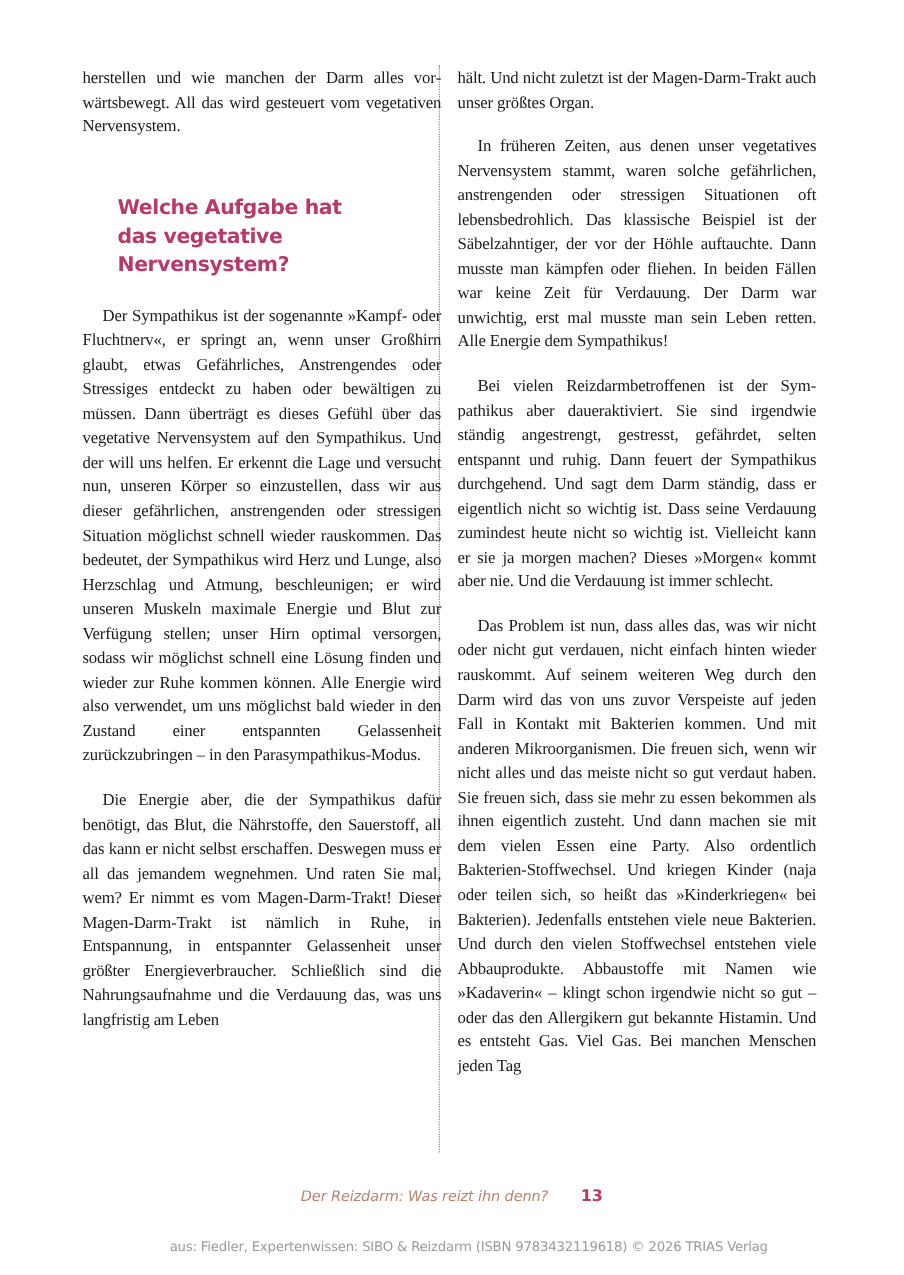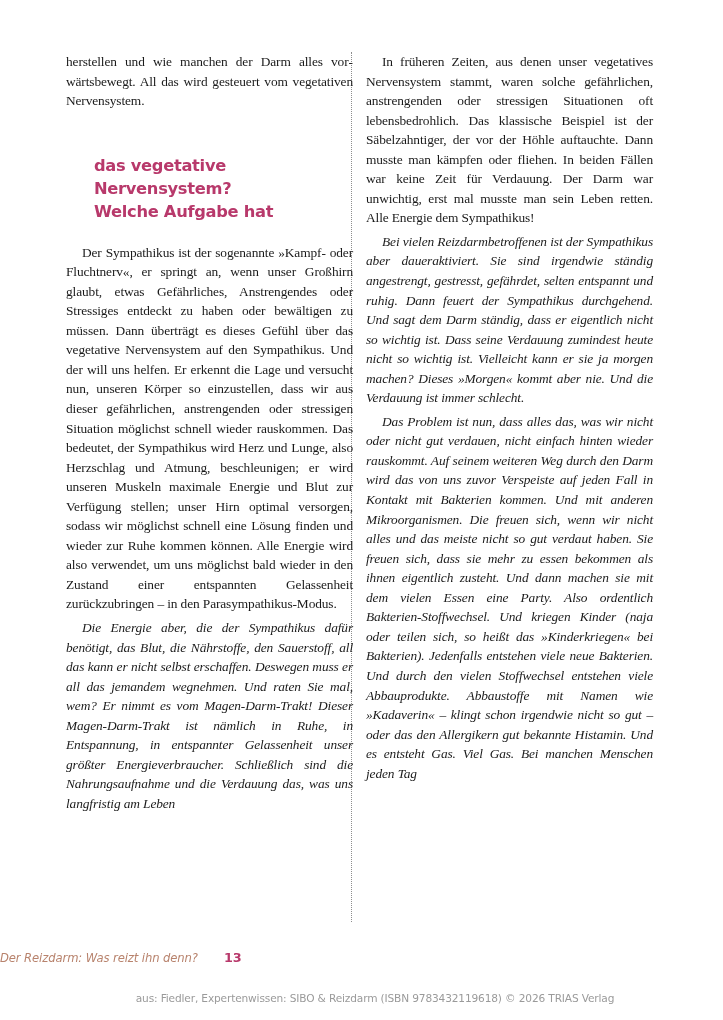--- a/index.html
+++ b/index.html
@@ -59,22 +59,21 @@
     text-justify: inter-word;
     color: #1a1a1a;
     hyphens: manual;
     -webkit-hyphens: manual;
     letter-spacing: -0.12px;
   }
   p.body-par.indent {
     text-indent: 16px;
   }
   p.body-par + p.body-par {
-    margin-top: 4px;
-    font-style: italic;
+    margin-top: 16px;
   }
 
   
   h2.section-heading {
     margin: 0;
     padding: 0;
     font-family: "DejaVu Sans", sans-serif;
     font-size: 16.3px;
     line-height: 23px;
     font-weight: bold;
@@ -87,21 +86,21 @@
     padding-left: 28px;
   }
 
   
   #running-foot {
     position: absolute;
     left: 0;
     right: 0;
     top: 948px;
     height: 20px;
-    text-align: left;
+    text-align: center;
   }
   #running-foot .rf-inner {
     display: inline-block;
     white-space: nowrap;
   }
   #running-title {
     font-family: "DejaVu Sans", sans-serif;
     font-style: italic;
     font-size: 11.6px;
     color: #b8836d;
@@ -136,32 +135,33 @@
 
   <div id="columns">
 
     <div id="col-divider"></div>
 
     <div class="column left">
 
       <p class="body-par">herstellen und wie manchen der Darm alles vor­wärtsbewegt. All das wird gesteuert vom vege­tativen Nervensystem.</p>
 
       <div class="heading-block">
+        <h2 class="section-heading">Welche Aufgabe hat</h2>
         <h2 class="section-heading">das vegetative Nervensystem?</h2>
-        <h2 class="section-heading">Welche Aufgabe hat</h2>
       </div>
 
 
       <p class="body-par indent">Der Sympathikus ist der sogenannte »Kampf- oder Fluchtnerv«, er springt an, wenn unser Großhirn glaubt, etwas Gefährliches, Anstren­gendes oder Stressiges entdeckt zu haben oder bewältigen zu müssen. Dann überträgt es dieses Gefühl über das vegetative Nervensystem auf den Sympathikus. Und der will uns helfen. Er erkennt die Lage und versucht nun, unseren Kör­per so einzustellen, dass wir aus dieser gefähr­lichen, anstrengenden oder stressigen Situation möglichst schnell wieder rauskommen. Das be­deutet, der Sympathikus wird Herz und Lunge, also Herzschlag und Atmung, beschleunigen; er wird unseren Muskeln maximale Energie und Blut zur Verfügung stellen; unser Hirn optimal versorgen, sodass wir möglichst schnell eine Lösung finden und wieder zur Ruhe kommen können. Alle Energie wird also verwendet, um uns möglichst bald wieder in den Zustand einer entspannten Gelassenheit zurückzubringen – in den Parasympathikus-Modus.</p>
 
       <p class="body-par indent">Die Energie aber, die der Sympathikus dafür benötigt, das Blut, die Nährstoffe, den Sauerstoff, all das kann er nicht selbst erschaffen. Deswe­gen muss er all das jemandem wegnehmen. Und raten Sie mal, wem? Er nimmt es vom Magen-Darm-Trakt! Dieser Magen-Darm-Trakt ist näm­lich in Ruhe, in Entspannung, in entspannter Gelassenheit unser größter Energieverbraucher. Schließlich sind die Nahrungsaufnahme und die Verdauung das, was uns langfristig am Leben</p>
     </div>
 
     <div class="column right">
 
+      <p class="body-par">hält. Und nicht zuletzt ist der Magen-Darm-Trakt auch unser größtes Organ.</p>
 
       <p class="body-par indent">In früheren Zeiten, aus denen unser vege­tatives Nervensystem stammt, waren solche gefährlichen, anstrengenden oder stressigen Situationen oft lebensbedrohlich. Das klassi­sche Beispiel ist der Säbelzahntiger, der vor der Höhle auftauchte. Dann musste man kämpfen oder fliehen. In beiden Fällen war keine Zeit für Verdauung. Der Darm war unwichtig, erst mal musste man sein Leben retten. Alle Energie dem Sympathikus!</p>
 
       <p class="body-par indent">Bei vielen Reizdarmbetroffenen ist der Sym­pathikus aber daueraktiviert. Sie sind irgendwie ständig angestrengt, gestresst, gefährdet, selten entspannt und ruhig. Dann feuert der Sympathi­kus durchgehend. Und sagt dem Darm ständig, dass er eigentlich nicht so wichtig ist. Dass seine Verdauung zumindest heute nicht so wichtig ist. Vielleicht kann er sie ja morgen machen? Dieses »Morgen« kommt aber nie. Und die Verdauung ist immer schlecht.</p>
 
       <p class="body-par indent">Das Problem ist nun, dass alles das, was wir nicht oder nicht gut verdauen, nicht einfach hinten wieder rauskommt. Auf seinem wei­teren Weg durch den Darm wird das von uns zuvor Verspeiste auf jeden Fall in Kontakt mit Bakterien kommen. Und mit anderen Mikroor­ganismen. Die freuen sich, wenn wir nicht alles und das meiste nicht so gut verdaut haben. Sie freuen sich, dass sie mehr zu essen bekommen als ihnen eigentlich zusteht. Und dann machen sie mit dem vielen Essen eine Party. Also ordent­lich Bakterien-Stoffwechsel. Und kriegen Kinder (naja oder teilen sich, so heißt das »Kinderkrie­gen« bei Bakterien). Jedenfalls entstehen viele neue Bakterien. Und durch den vielen Stoff­wechsel entstehen viele Abbauprodukte. Ab­baustoffe mit Namen wie »Kadaverin« – klingt schon irgendwie nicht so gut – oder das den All­ergikern gut bekannte Histamin. Und es entsteht Gas. Viel Gas. Bei manchen Menschen jeden Tag</p>
     </div>
   </div>
 
   <div id="running-foot">

